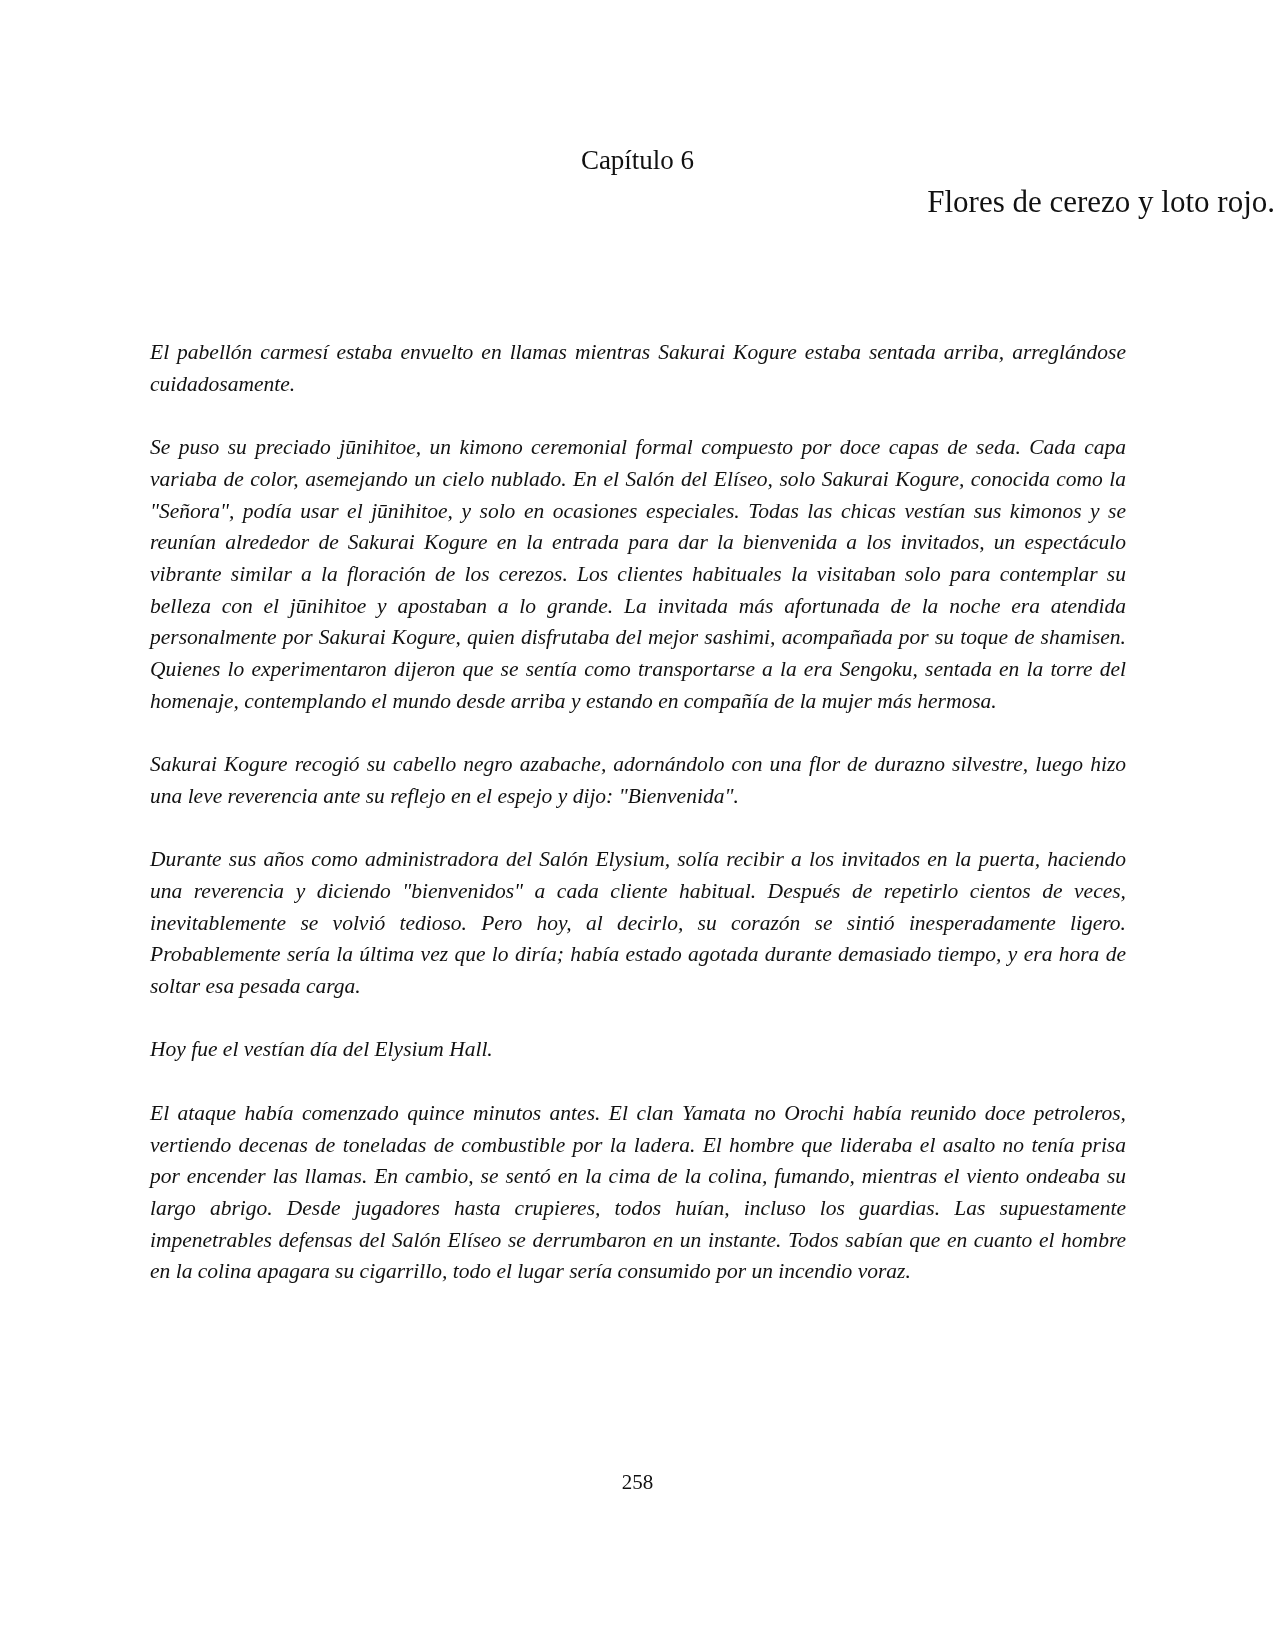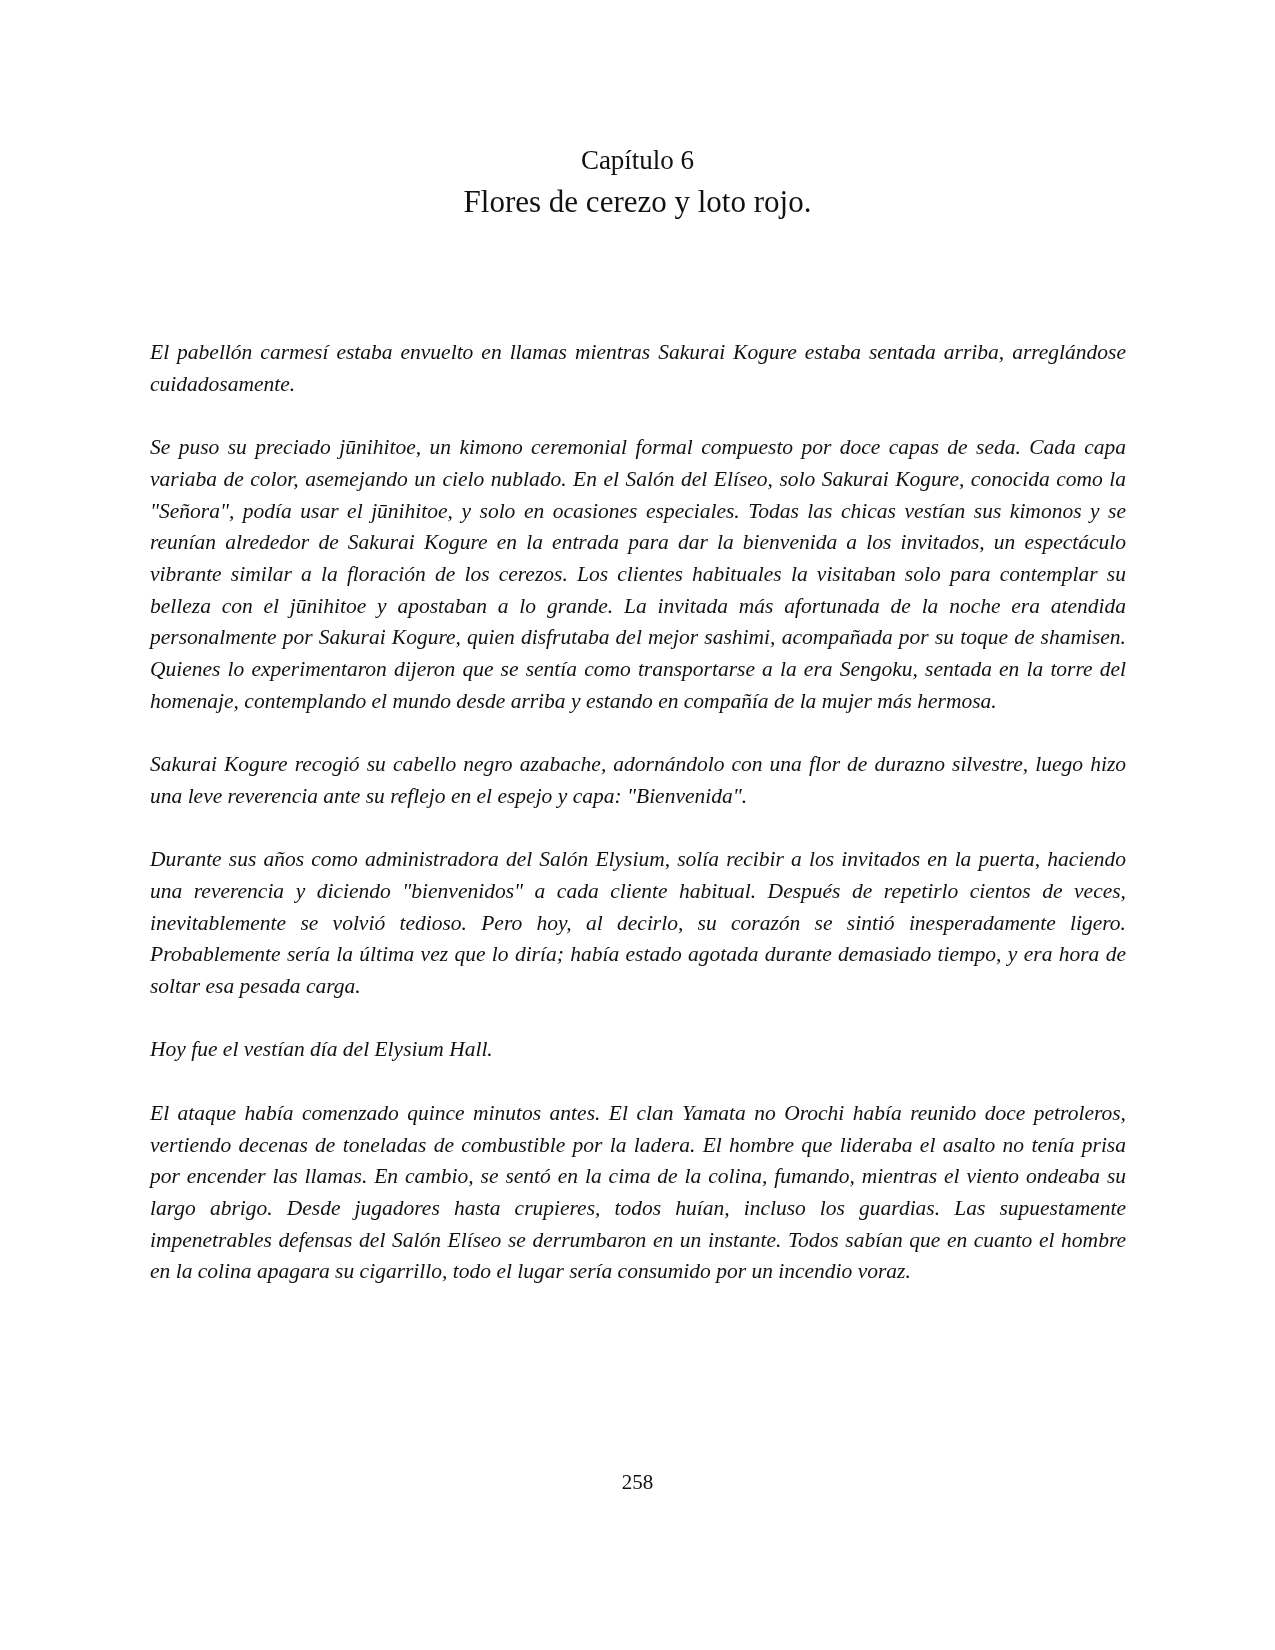--- a/index.html
+++ b/index.html
@@ -33,20 +33,21 @@
       line-height: 34px;
       margin: 0;
       font-weight: normal;
     }
     .chapter-title {
       font-size: 31px;
       line-height: 42px;
       margin: 0;
       margin-top: 4px;
       font-weight: normal;
+      text-align: right;
     }
     .body-text {
       position: absolute;
       left: 150px;
       top: 337px;
       width: 976px;
       font-style: italic;
     }
     .para {
       font-size: 21.5px;
@@ -70,21 +71,21 @@
 <div class="page">
 
   <header class="chapter-head">
     <h2 class="chapter-number">Capítulo 6</h2>
     <h1 class="chapter-title">Flores de cerezo y loto rojo.</h1>
   </header>
 
   <main class="body-text">
     <p class="para">El pabellón carmesí estaba envuelto en llamas mientras Sakurai Kogure estaba sentada arriba, arreglándose cuidadosamente.</p>
     <p class="para">Se puso su preciado jūnihitoe, un kimono ceremonial formal compuesto por doce capas de seda. Cada capa variaba de color, asemejando un cielo nublado. En el Salón del Elíseo, solo Sakurai Kogure, conocida como la "Señora", podía usar el jūnihitoe, y solo en ocasiones especiales. Todas las chicas vestían sus kimonos y se reunían alrededor de Sakurai Kogure en la entrada para dar la bienvenida a los invitados, un espectáculo vibrante similar a la floración de los cerezos. Los clientes habituales la visitaban solo para contemplar su belleza con el jūnihitoe y apostaban a lo grande. La invitada más afortunada de la noche era atendida personalmente por Sakurai Kogure, quien disfrutaba del mejor sashimi, acompañada por su toque de shamisen. Quienes lo experimentaron dijeron que se sentía como transportarse a la era Sengoku, sentada en la torre del homenaje, contemplando el mundo desde arriba y estando en compañía de la mujer más hermosa.</p>
-    <p class="para">Sakurai Kogure recogió su cabello negro azabache, adornándolo con una flor de durazno silvestre, luego hizo una leve reverencia ante su reflejo en el espejo y capa: "Bienvenida".</p>
+    <p class="para">Sakurai Kogure recogió su cabello negro azabache, adornándolo con una flor de durazno silvestre, luego hizo una leve reverencia ante su reflejo en el espejo y dijo: "Bienvenida".</p>
     <p class="para">Durante sus años como administradora del Salón Elysium, solía recibir a los invitados en la puerta, haciendo una reverencia y diciendo "bienvenidos" a cada cliente habitual. Después de repetirlo cientos de veces, inevitablemente se volvió tedioso. Pero hoy, al decirlo, su corazón se sintió inesperadamente ligero. Probablemente sería la última vez que lo diría; había estado agotada durante demasiado tiempo, y era hora de soltar esa pesada carga.</p>
     <p class="para">Hoy fue el vestían día del Elysium Hall.</p>
     <p class="para">El ataque había comenzado quince minutos antes. El clan Yamata no Orochi había reunido doce petroleros, vertiendo decenas de toneladas de combustible por la ladera. El hombre que lideraba el asalto no tenía prisa por encender las llamas. En cambio, se sentó en la cima de la colina, fumando, mientras el viento ondeaba su largo abrigo. Desde jugadores hasta crupieres, todos huían, incluso los guardias. Las supuestamente impenetrables defensas del Salón Elíseo se derrumbaron en un instante. Todos sabían que en cuanto el hombre en la colina apagara su cigarrillo, todo el lugar sería consumido por un incendio voraz.</p>
   </main>
 
   <footer class="page-number">258</footer>
 
 </div>
 
 </body></html>

